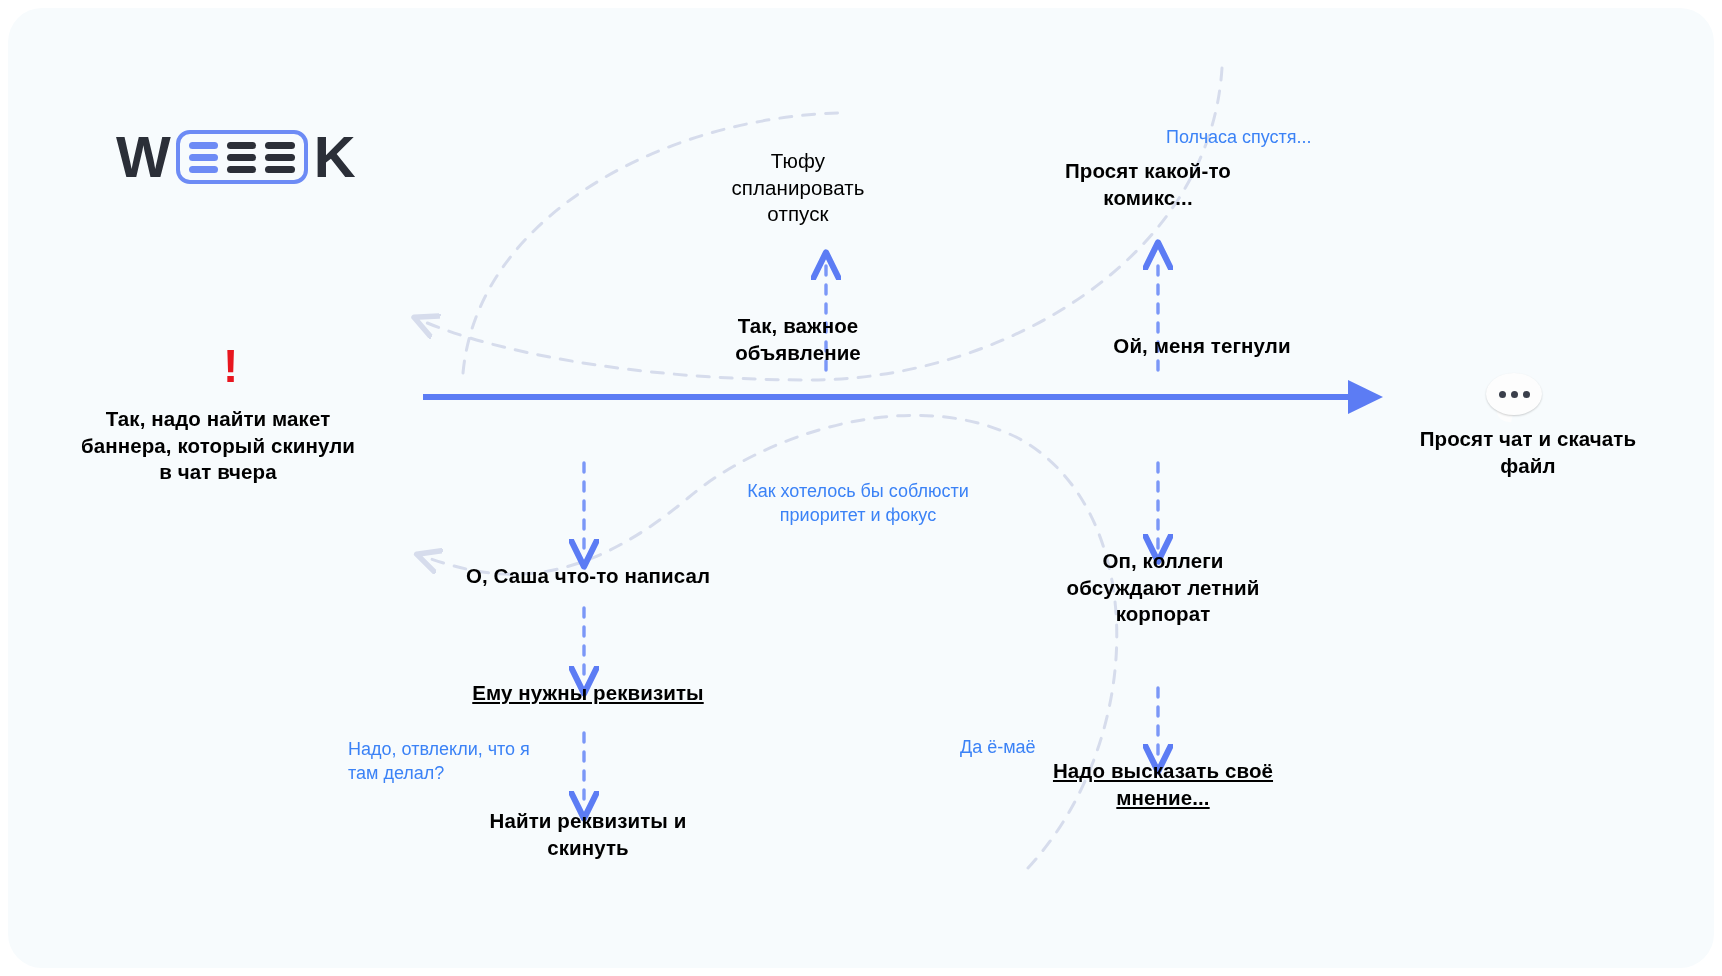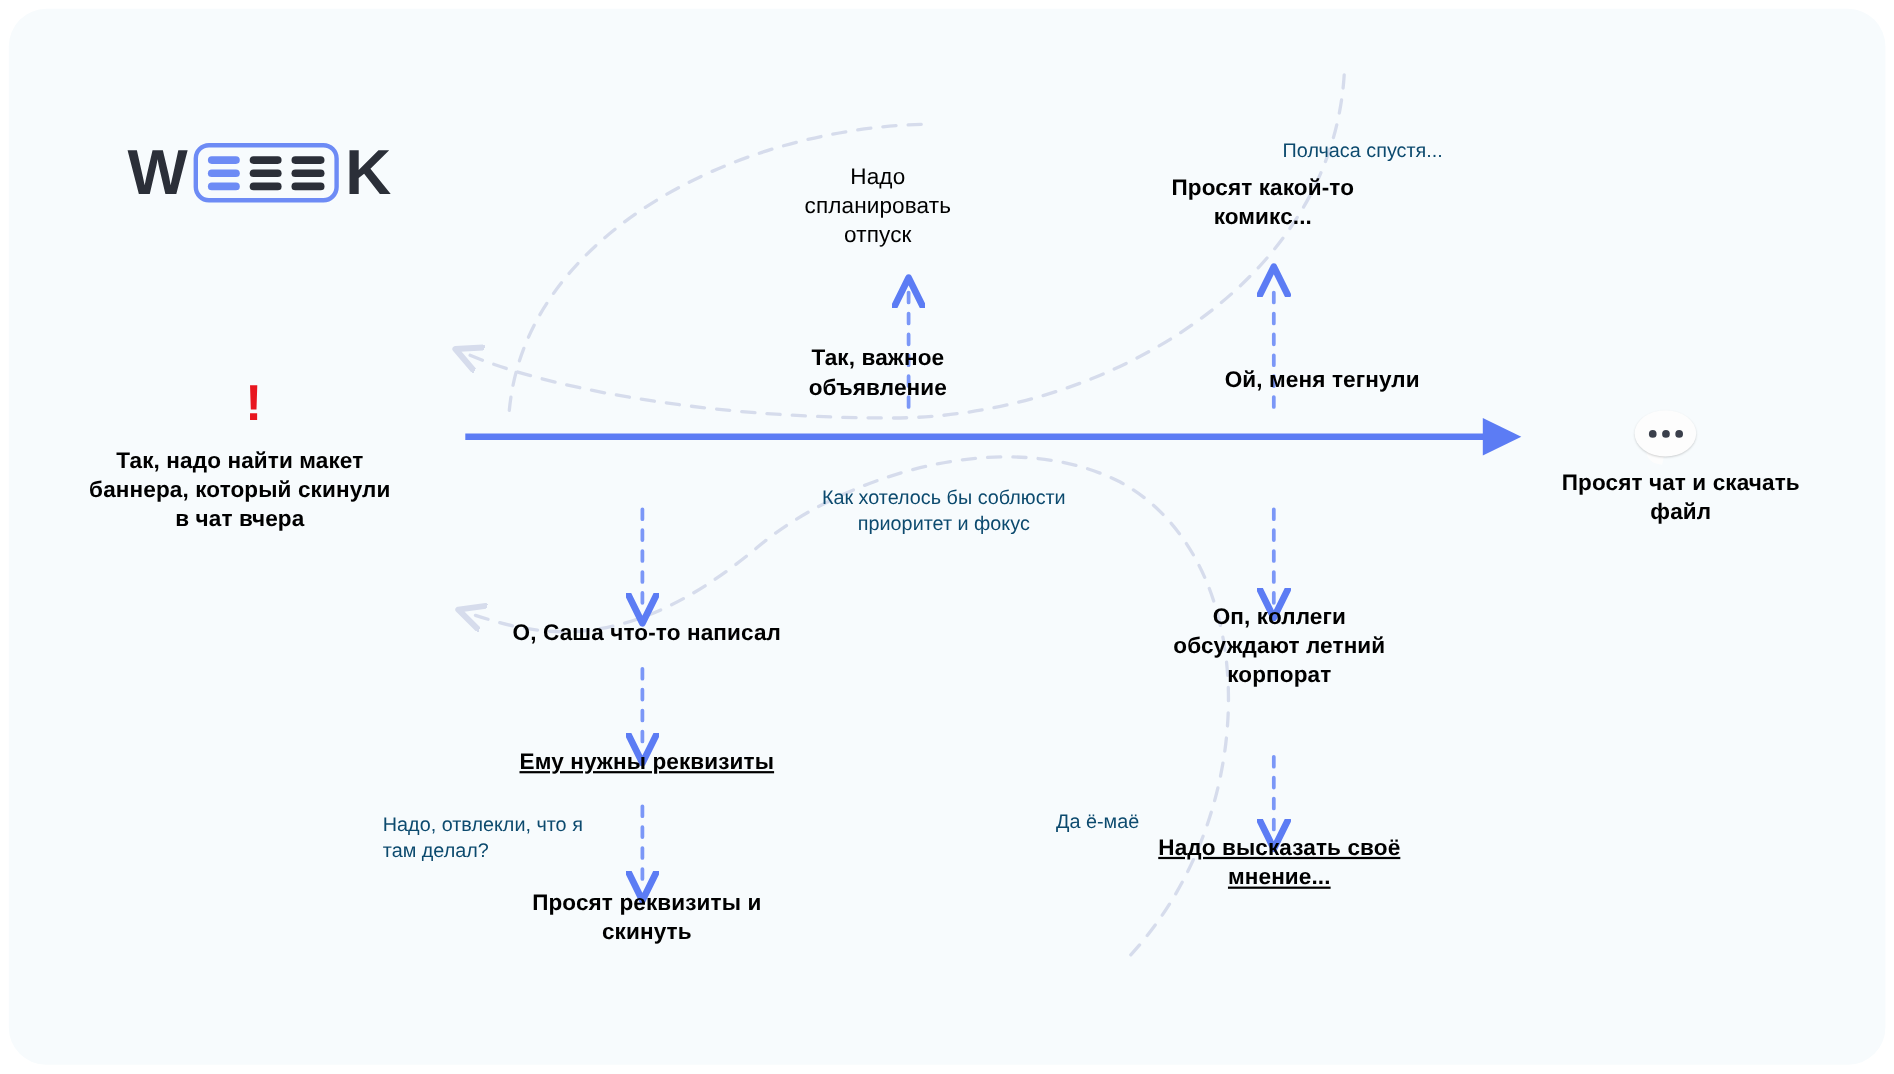--- a/index.html
+++ b/index.html
@@ -14,21 +14,21 @@
   .logo-box{width:132px;height:54px;border:4px solid #6d8bf5;border-radius:14px;display:flex;flex-direction:column;justify-content:center;gap:5px;padding:6px 9px;box-sizing:border-box;}
   .logo-row{display:flex;gap:9px;}
   .bar{height:7px;border-radius:4px;}
   .bar.blue{background:#6d8bf5;}
   .bar.dark{background:#2b2f38;}
   .b1{width:30px;} .b2{width:30px;} .b3{width:30px;}
 
   
   .node{position:absolute;text-align:center;color:#000;font-weight:bold;font-size:20.5px;line-height:1.30;letter-spacing:0.1px;}
   .node.reg{font-weight:normal;}
-  .ghost{position:absolute;color:#0c4a6e;font-size:18px;line-height:1.32;font-weight:normal;}
+  .ghost{position:absolute;color:#3b82f6;font-size:18px;line-height:1.32;font-weight:normal;}
   .ghost.c{text-align:center;}
 
   .bang{position:absolute;color:#e8161f;font-weight:bold;font-size:46px;line-height:1;}
 
   
   .bubble{position:absolute;width:56px;height:48px;}
   .bubble .bb{position:absolute;left:0;top:0;width:56px;height:42px;background:#fdfdfd;border-radius:50%;box-shadow:0 1px 2px rgba(0,0,0,.18);}
   .bubble .tail{position:absolute;left:10px;top:31px;width:17px;height:17px;background:#fdfdfd;border-radius:0 0 0 12px;transform:rotate(12deg);}
   .bubble .dot{position:absolute;top:18px;width:7px;height:7px;border-radius:50%;background:#3a3f4b;}
   .bubble .d1{left:13px;} .bubble .d2{left:25px;} .bubble .d3{left:37px;}
@@ -92,33 +92,33 @@
             <i class="bar dark b2"></i>
             <i class="bar dark b3"></i>
           </span>
       </span>
       <span class="logo-k">K</span>
     </div>
 
     <div class="bang" style="left:215px;top:335px;">!</div>
     <div class="node" style="left:70px;top:398px;width:280px;">Так, надо найти макет баннера, который скинули в чат вчера</div>
 
-    <div class="node reg" style="left:700px;top:140px;width:180px;">Надо спланировать отпуск</div>
+    <div class="node reg" style="left:700px;top:140px;width:180px;">Тюфу спланировать отпуск</div>
     <div class="node" style="left:1040px;top:150px;width:200px;">Просят какой-то комикс...</div>
     <div class="node" style="left:690px;top:305px;width:200px;">Так, важное объявление</div>
     <div class="node" style="left:1060px;top:325px;width:180px;margin-left:44px;">Ой,  меня тегнули</div>
 
     <div class="node" style="left:430px;top:555px;width:300px;">О, Саша что-то написал</div>
     <div class="node" style="left:430px;top:672px;width:300px;text-decoration:underline;">Ему нужны реквизиты</div>
-    <div class="node" style="left:450px;top:800px;width:260px;">Просят реквизиты и скинуть</div>
+    <div class="node" style="left:450px;top:800px;width:260px;">Найти реквизиты и скинуть</div>
     <div class="node" style="left:1055px;top:540px;width:200px;">Оп, коллеги обсуждают летний корпорат</div>
     <div class="node" style="left:1040px;top:750px;width:230px;text-decoration:underline;">Надо высказать своё мнение...</div>
 
     <div class="ghost" style="left:1158px;top:118px;">Полчаса спустя...</div>
-    <div class="ghost c" style="left:715px;top:433px;width:270px;">Как хотелось бы соблюсти приоритет и фокус</div>
+    <div class="ghost c" style="left:715px;top:472px;width:270px;">Как хотелось бы соблюсти приоритет и фокус</div>
     <div class="ghost" style="left:340px;top:730px;width:190px;">Надо, отвлекли, что я там делал?</div>
     <div class="ghost" style="left:952px;top:728px;">Да ё-маё</div>
 
     <div class="bubble" style="left:1478px;top:365px;">
       <span class="tail"></span>
       <span class="bb"></span>
       <span class="dot d1"></span>
         <span class="dot d2"></span>
         <span class="dot d3"></span>
     </div>

